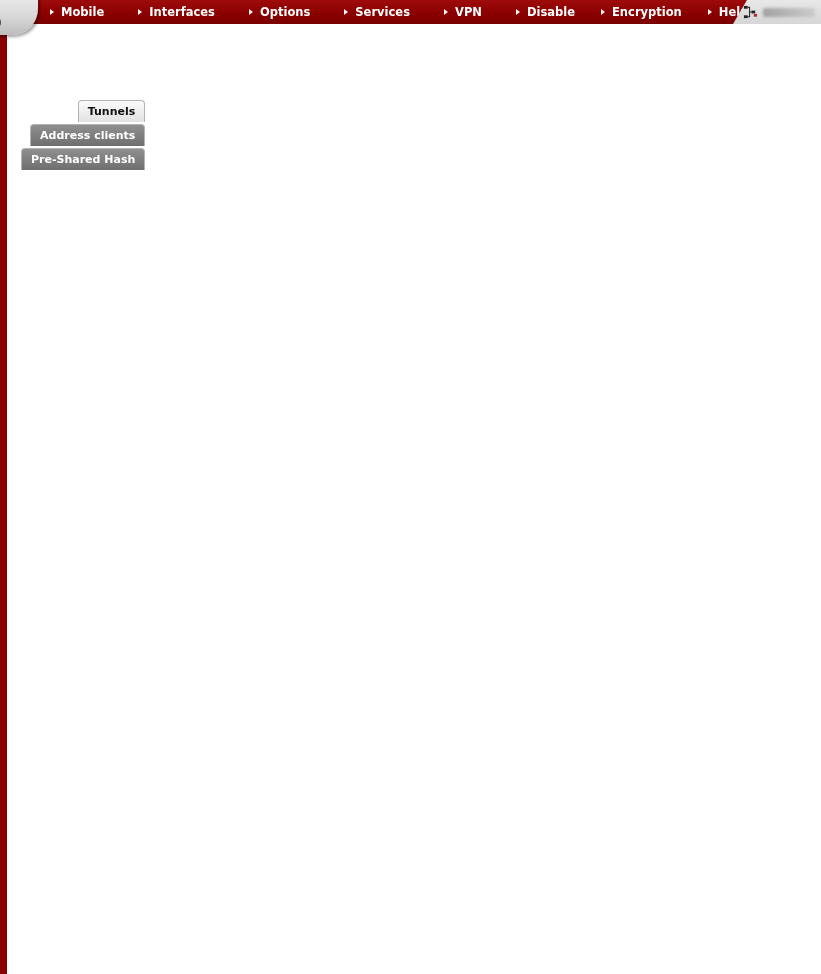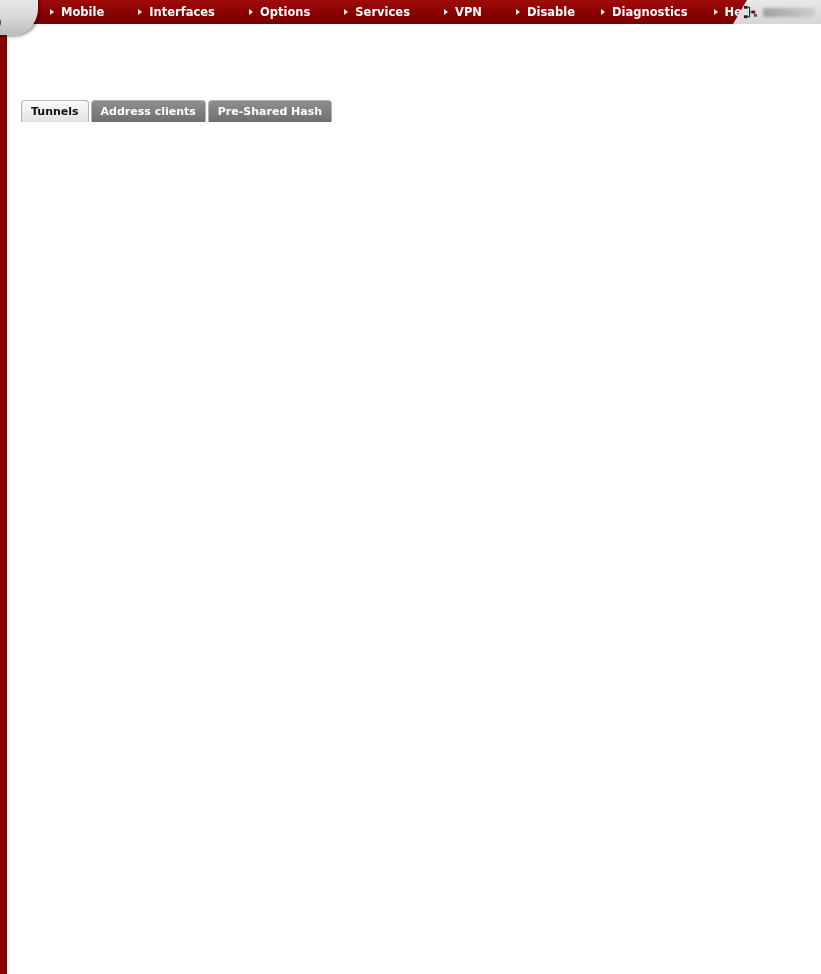--- a/index.html
+++ b/index.html
@@ -128,20 +128,21 @@
     background: repeating-linear-gradient(to bottom, #3c3c3c 0 1px, transparent 1px 3px);
   }
   .glyph-plus { font-size: 11px; font-weight: bold; line-height: 1; color: #2d2d2d; }
   .glyph-q { font-size: 11px; font-weight: bold; line-height: 1; color: #2d2d2d; }
 
   
   .tabs {
     position: absolute; left: 21px; top: 100px;
     display: flex; align-items: flex-end; gap: 2px;
     z-index: 3;
+    flex-direction: column;
   }
   .tab {
     font-size: 11px; font-weight: bold;
     padding: 4px 9px 4px 9px;
     border-radius: 4px 4px 0 0;
     border: 1px solid #b3b3b3;
     border-bottom: none;
     color: #ffffff;
     background: linear-gradient(to bottom, #8f8f8f, #6f6f6f);
     white-space: nowrap;
@@ -334,21 +335,21 @@
     <span>VPN</span>
   </div>
   <div style="width:22px"></div>
   <div class="nav-item">
     <span class="nav-arrow"></span>
     <span>Disable</span>
   </div>
   <div style="width:14px"></div>
   <div class="nav-item">
     <span class="nav-arrow"></span>
-    <span>Diagnostics</span>
+    <span>Encryption</span>
   </div>
   <div style="width:14px"></div>
   <div class="nav-item">
     <span class="nav-arrow"></span>
     <span>Help</span>
   </div>
 
   <div class="nav-right">
     <svg width="15" height="15" viewBox="0 0 16 16">
       <rect x="1" y="1" width="4" height="3" fill="#222"></rect>

